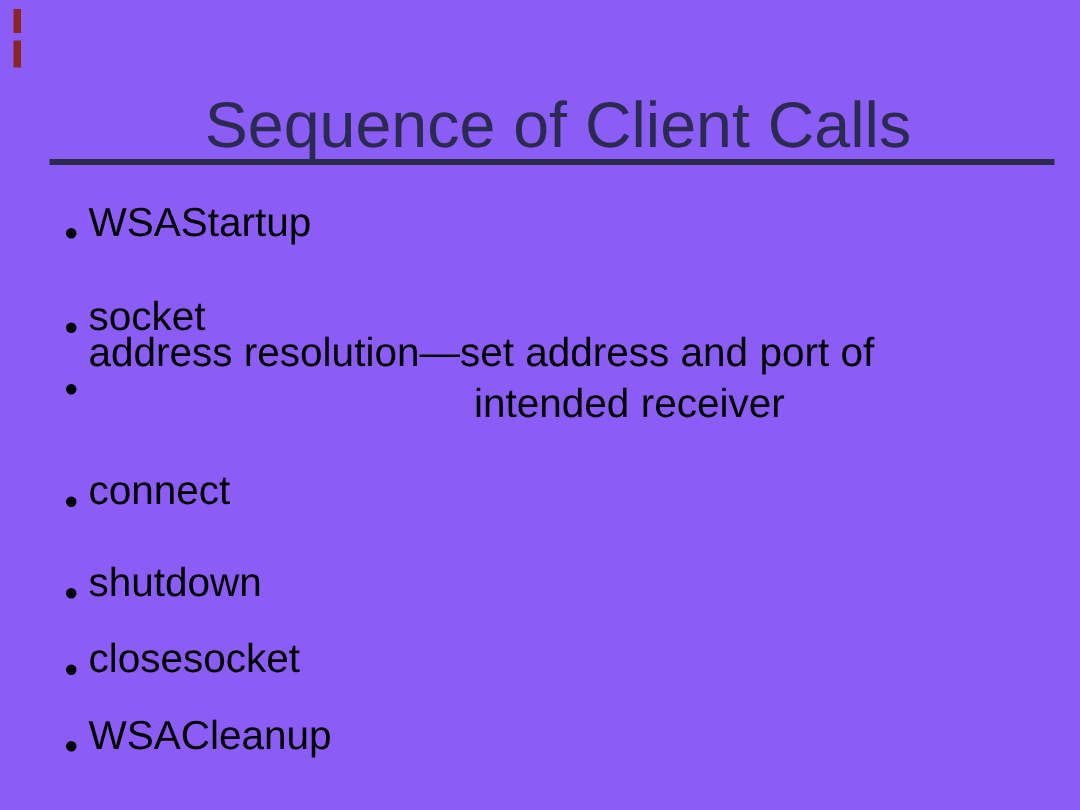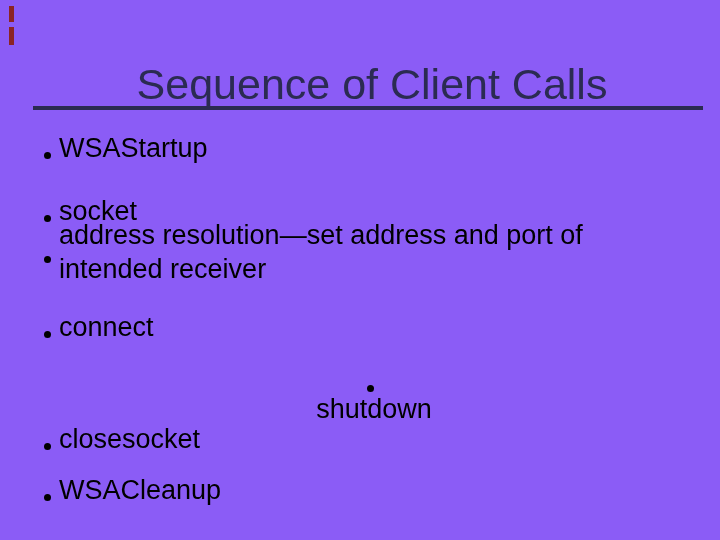--- a/index.html
+++ b/index.html
@@ -61,24 +61,24 @@
     border-radius: 50%;
     background: #000000;
     margin-top: 14px;
     margin-right: 8px;
   }
   .bullet-body { position: relative; flex: 1 1 auto; }
   .row-1 { top: 131px; }
   .row-2 { top: 194px; }
   .row-3 { top: 218px; }
   .row-4 { top: 310px; }
-  .row-5 { top: 371px; flex-direction: column; }
+  .row-5 { top: 371px; }
   .row-6 { top: 422px; }
   .row-7 { top: 473px; }
-  .wrap-line2 { }
+  .wrap-line2 { margin-left: 257px; }
   .annotation {
     position: absolute;
     left: 254px;
     top: 0;
     white-space: nowrap;
   }
 </style>
 </head>
 <body>
 

